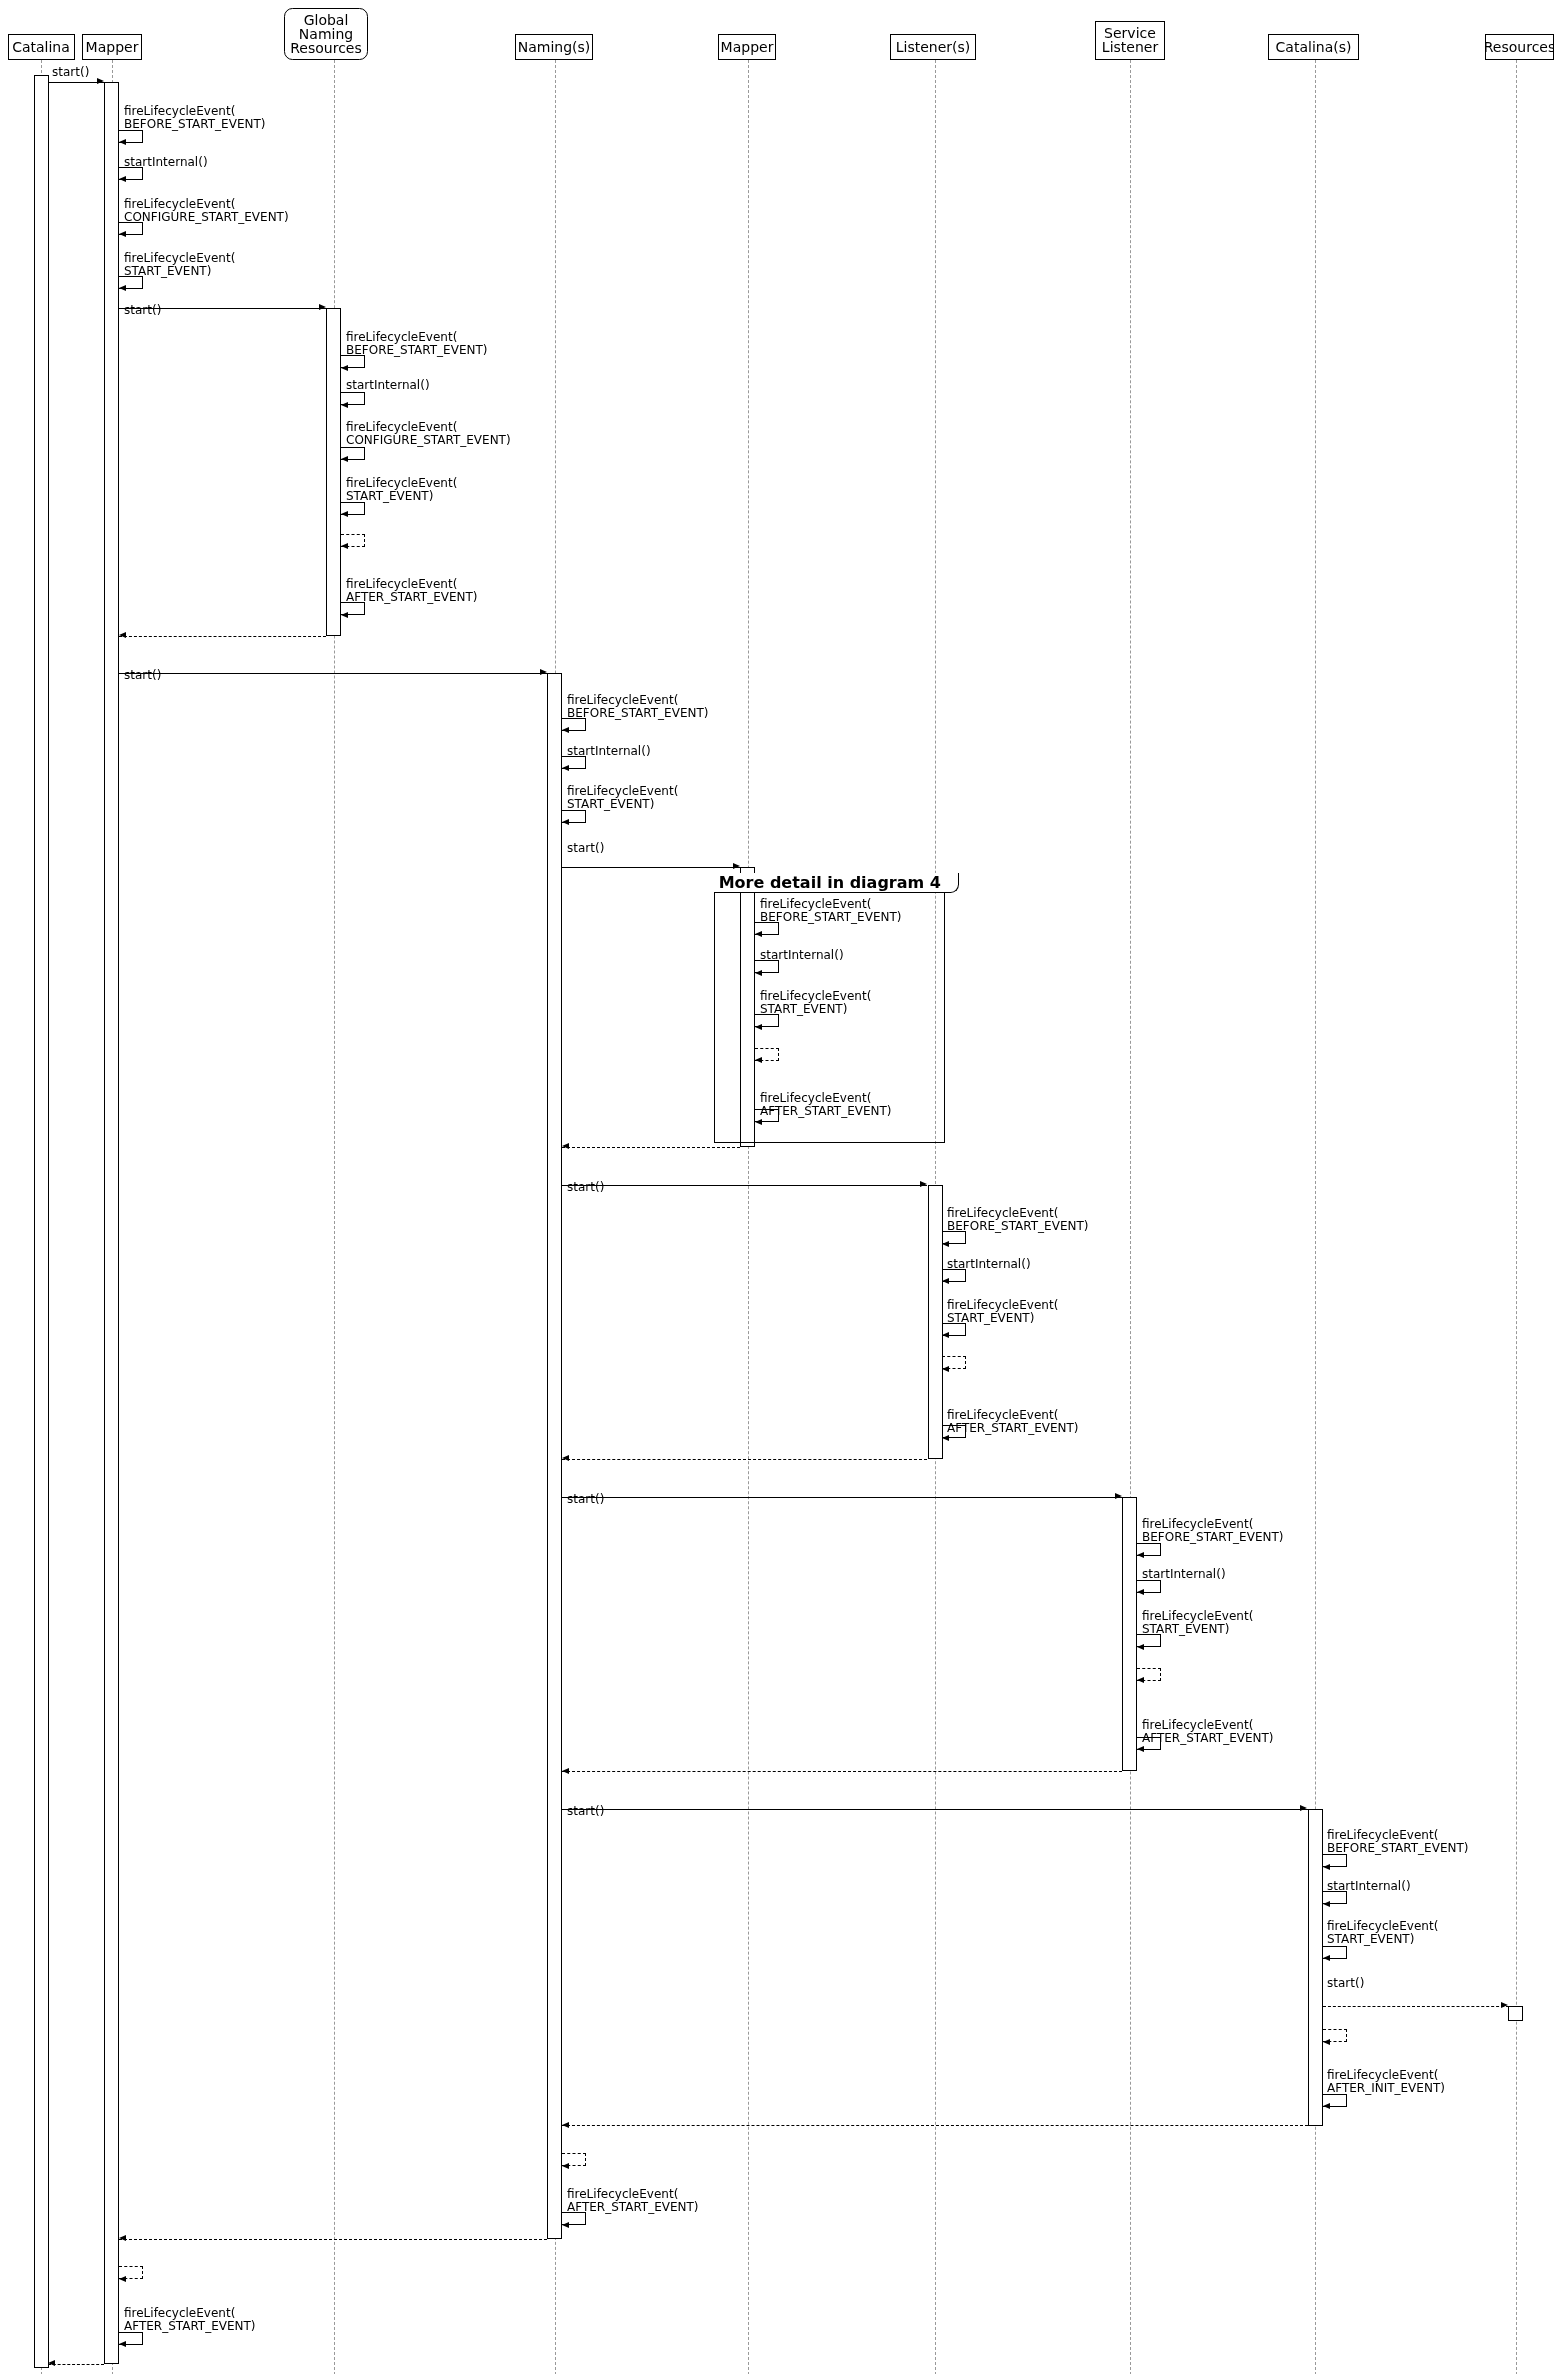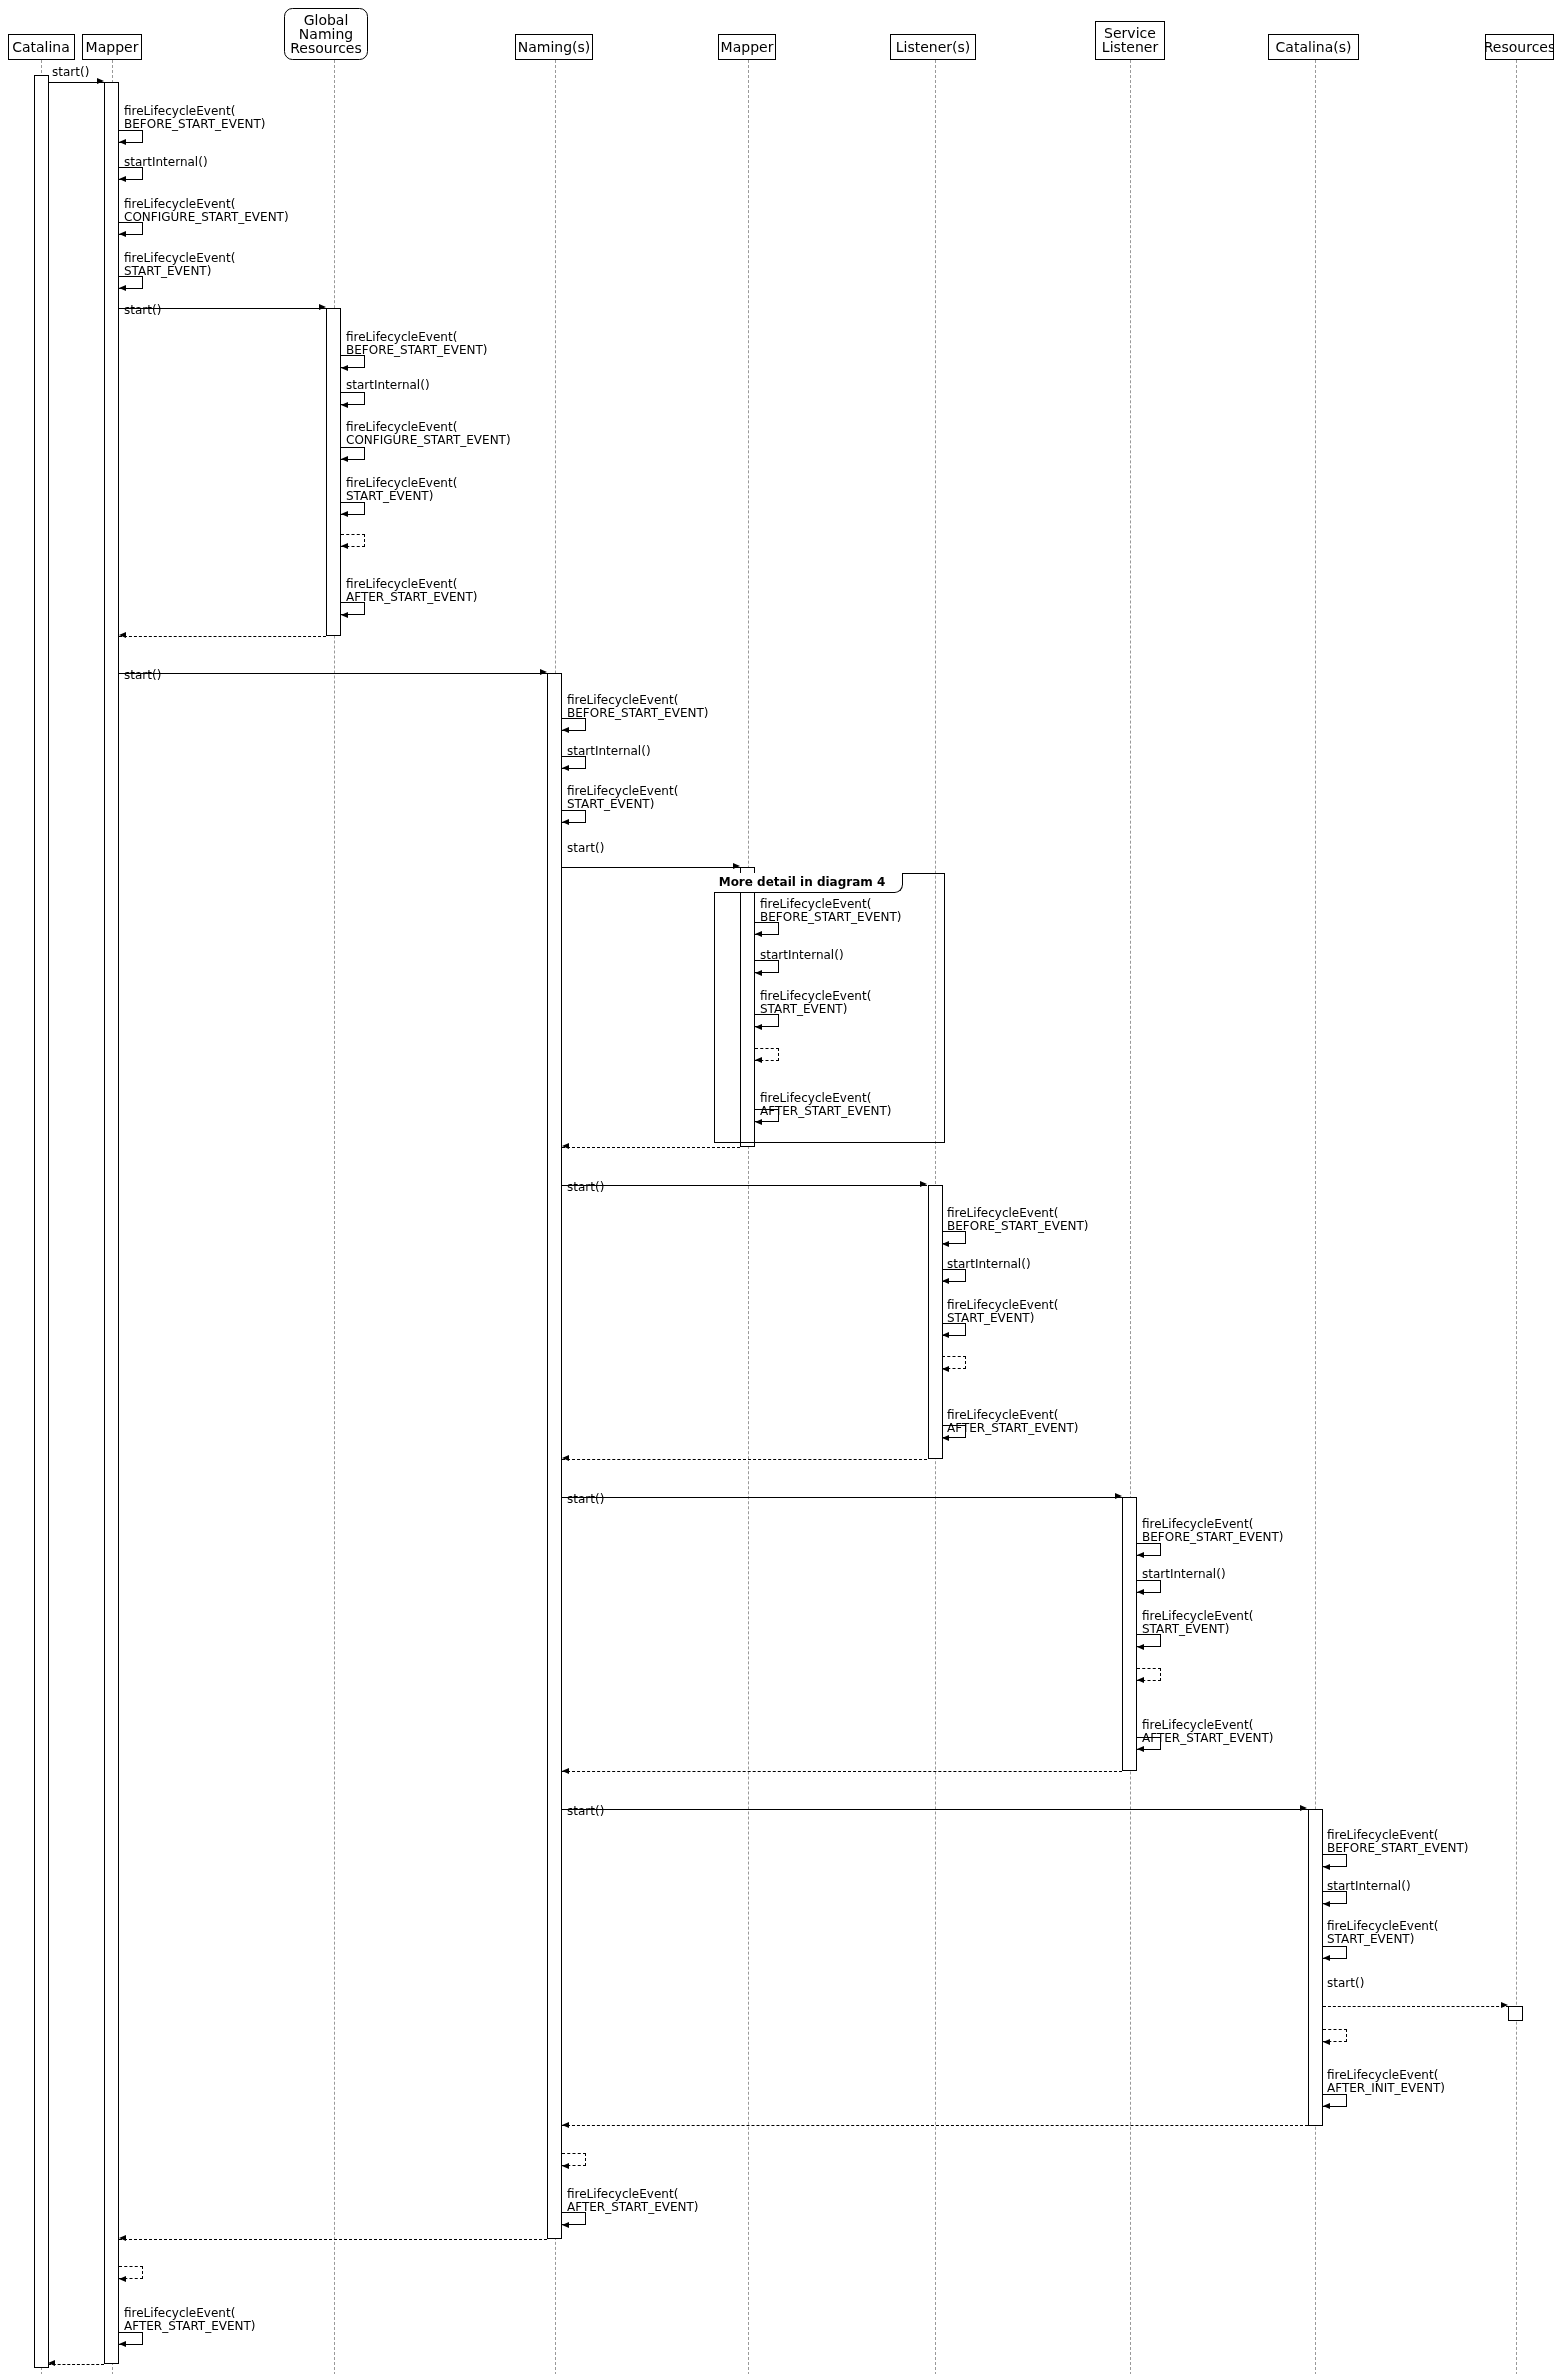--- a/index.html
+++ b/index.html
@@ -99,21 +99,21 @@
     border: 0.9px solid #000000;
     background: transparent;
   }
   .fragment-title {
     position: absolute;
     box-sizing: border-box;
     border: 0.9px solid #000000;
     border-top: none;
     border-left: none;
     background: #ffffff;
-    font-size: 12px;
+    font-size: 16px;
     font-weight: bold;
     line-height: 13px;
     padding: 2.8px 17px 2.8px 4.7px;
     border-bottom-right-radius: 8.4px;
   }
 </style>
 </head>
 <body>
 
 <div id="canvas">

